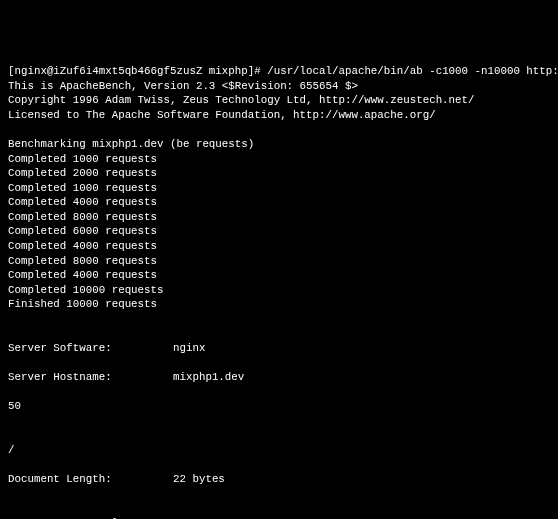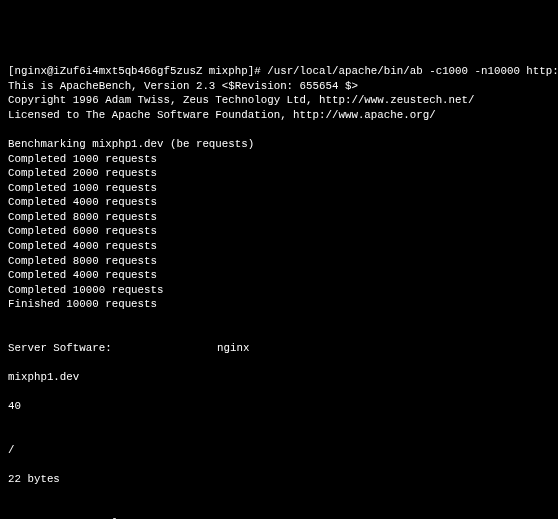--- a/index.html
+++ b/index.html
@@ -10,21 +10,21 @@
       color: #fff;
       font-family: "Courier New", monospace;
       font-size: 10.8px;
       line-height: 1.35;
       width: 558px;
       height: 519px;
       overflow: hidden;
       white-space: pre;
     }
     .prompt { color: #fff; }
-    .kv-row { display: flex; gap: 44px; }
+    .kv-row { display: flex; }
     .kv-label { display: inline-block; width: 165px; }
     .kv-value { }
   </style>
 </head>
 <body>
 
 
 
 <div><span class="prompt"><span>[nginx@iZuf6i4mxt5qb466gf5zusZ mixphp]#</span> <span>/usr/local/apache/bin/ab -c1000 -n10000 http://mixphp1.dev/</span></span>
 <span>This is ApacheBench, Version 2.3 &lt;$Revision: 655654 $&gt;</span>
@@ -39,25 +39,25 @@
 <span>Completed 8000 requests</span>
 <span>Completed 6000 requests</span>
 <span>Completed 4000 requests</span>
 <span>Completed 8000 requests</span>
 <span>Completed 4000 requests</span>
 <span>Completed 10000 requests</span>
 <span>Finished 10000 requests</span>
 
 
 <span class="kv-row"><span class="kv-label">Server Software:</span><span class="kv-value">nginx</span></span>
-<span class="kv-row"><span class="kv-value">mixphp1.dev</span></span>
-<span class="kv-row"><span class="kv-value">40</span></span>
+<span class="kv-row"><span class="kv-label">Server Hostname:</span><span class="kv-value">mixphp1.dev</span></span>
+<span class="kv-row"><span class="kv-value">50</span></span>
 
 <span class="kv-row"><span class="kv-value">/</span></span>
-<span class="kv-row"><span class="kv-value">22 bytes</span></span>
+<span class="kv-row"><span class="kv-label">Document Length:</span><span class="kv-value">22 bytes</span></span>
 
 <span class="kv-row"><span class="kv-label">Concurrency Level:</span><span class="kv-value">1000</span></span>
 
 
 
 
 
 
 
 

